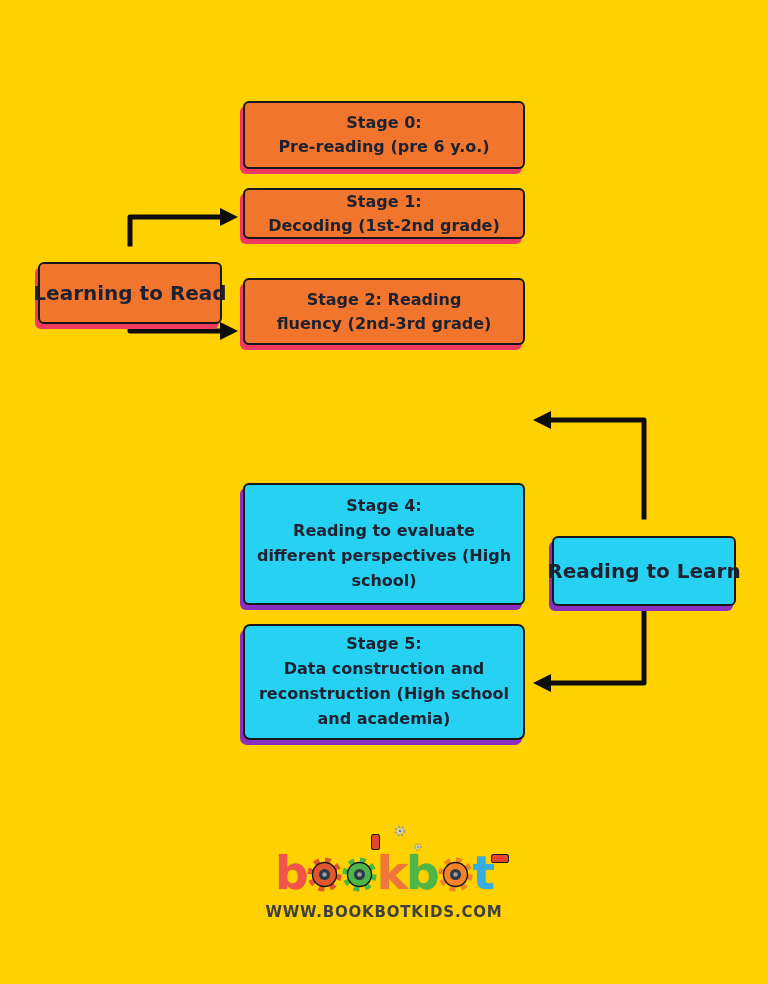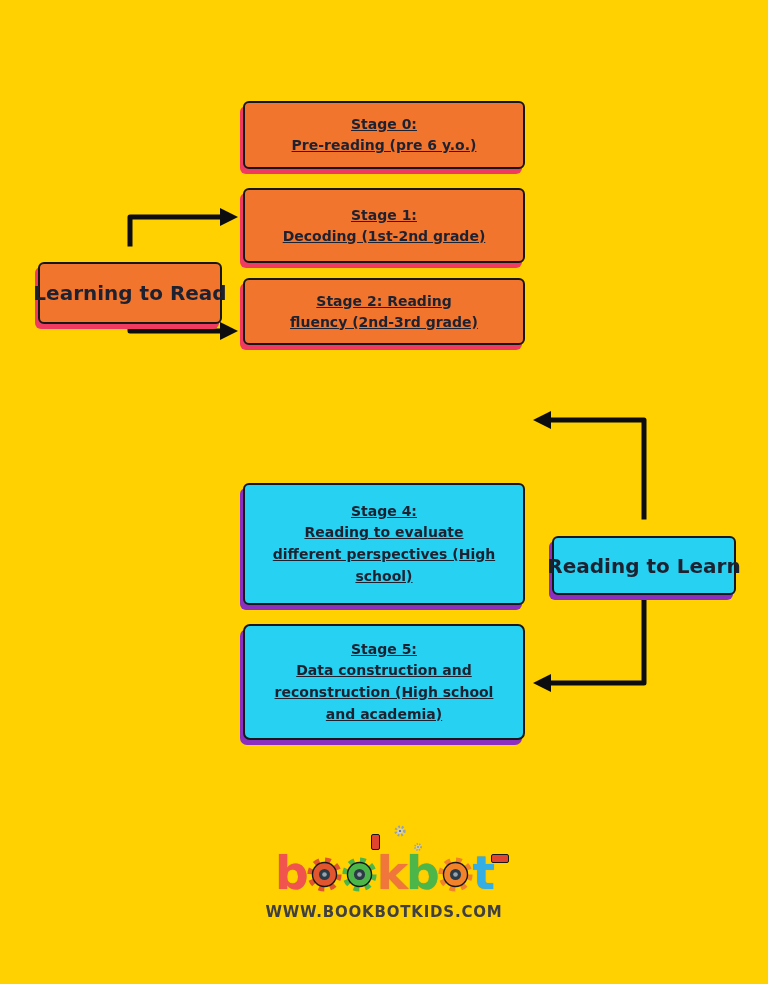--- a/index.html
+++ b/index.html
@@ -20,30 +20,30 @@
     border:2.5px solid #17171B;
     border-radius:6px;
     font-weight:700;
     color:#1D2130;
     white-space:pre-line;
     padding:4px 8px;
     line-height:1.5;
   }
   .orange{background:#F2752D;box-shadow:-3px 5px 0 #F13A5F;}
   .cyan{background:#26D1F2;box-shadow:-3px 5px 0 #8B2FC0;}
-  .stage{left:243px;width:282px;font-size:14px;text-decoration:underline;}
+  .stage{left:243px;width:282px;font-size:16px;}
   .side-label{font-size:20px;white-space:nowrap;margin-top:18px;}
   .stage-0{top:101px;height:68px;}
-  .stage-1{top:188px;height:75px;}
+  .stage-1{top:188px;height:51px;}
   .stage-2{top:278px;height:67px;}
   .stage-3{top:367px;height:93px;}
   .stage-4{top:483px;height:122px;line-height:1.55;}
   .stage-5{top:624px;height:116px;line-height:1.55;border-radius:7px;}
   .label-left{left:38px;top:244px;width:184px;height:62px;}
-  .label-right{left:552px;top:518px;width:184px;height:59px;}
+  .label-right{left:552px;top:518px;width:184px;height:70px;}
   .footer{
     position:absolute;left:0;top:836px;width:768px;
     display:flex;flex-direction:column;align-items:center;
   }
   .logo{
     position:relative;
     display:flex;align-items:flex-end;
     height:58px;
   }
   .logo-letter{

